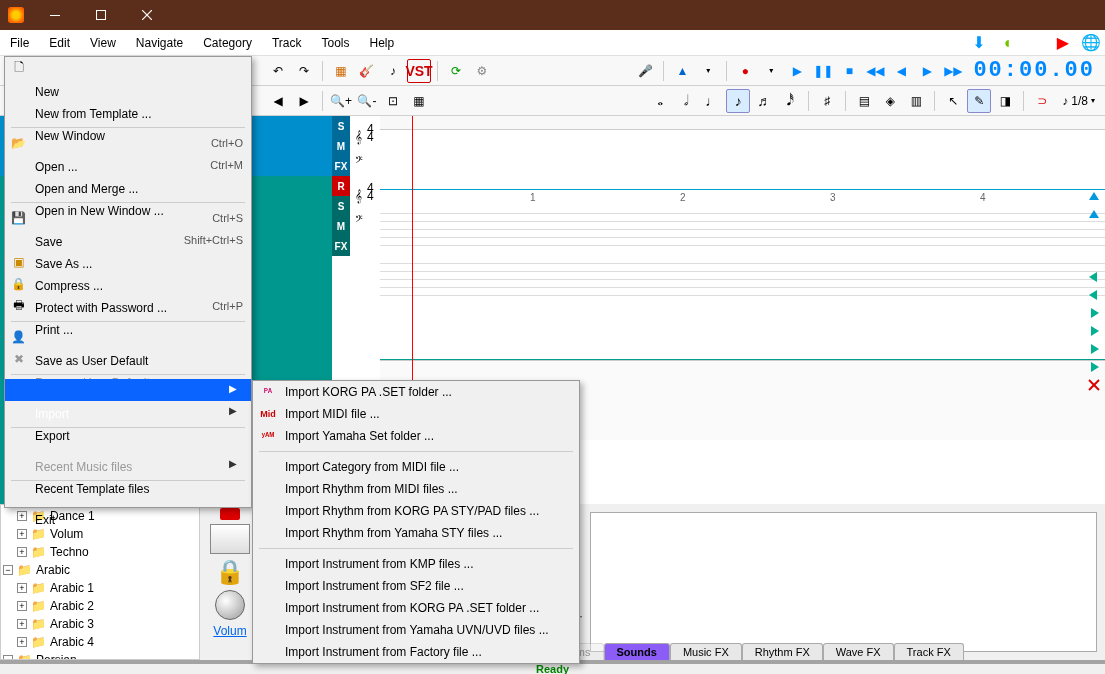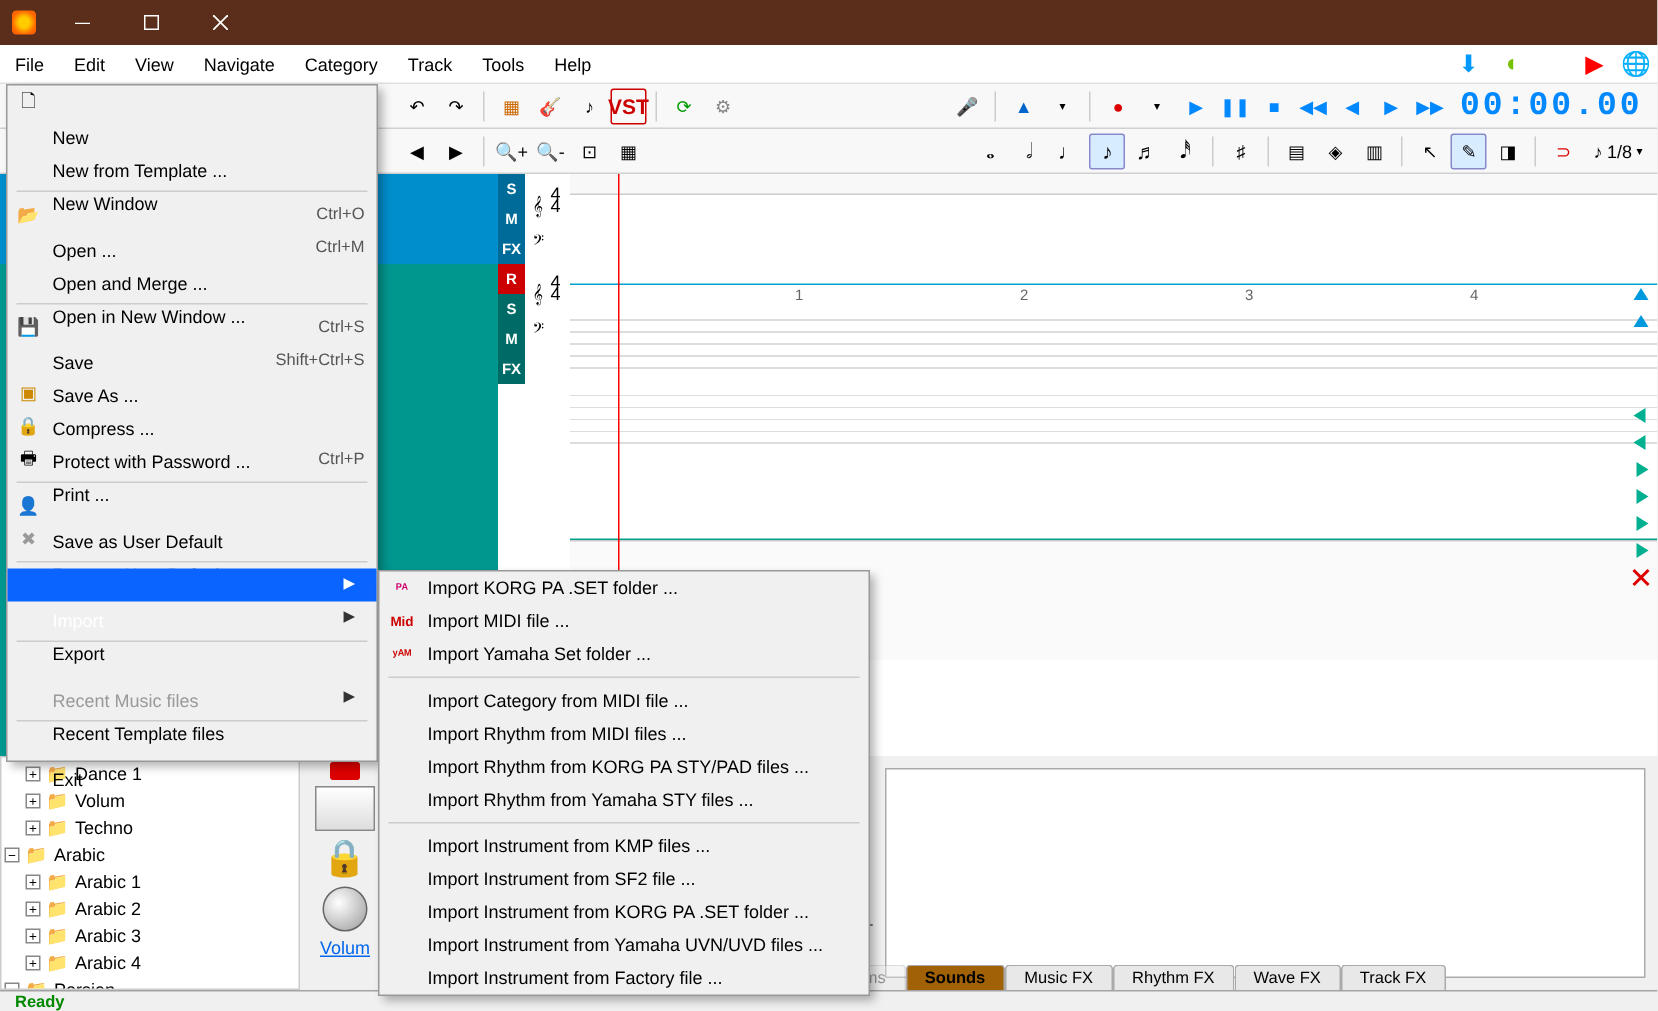--- a/index.html
+++ b/index.html
@@ -78,23 +78,23 @@
 
 .formarea { flex: 1; padding: 8px; display: flex; gap: 20px; }
 .formcol { display: flex; flex-direction: column; gap: 6px; }
 .formrow { display: flex; align-items: center; gap: 8px; }
 .formrow input, .formrow select { height: 22px; border: 1px solid #aaa; padding: 0 4px; background: #fff; }
 .desc { writing-mode: vertical-rl; transform: rotate(180deg); color: #555; }
 .descbox { border: 1px solid #aaa; background: #fff; flex: 1; }
 
 .tabs { position: absolute; left: 252px; bottom: 14px; height: 22px; display: flex; align-items: flex-end; gap: 0; }
 .tab { padding: 2px 12px; background: #e8e8e8; border: 1px solid #aaa; border-bottom: none; cursor: pointer; font-size: 11px; border-radius: 3px 3px 0 0; }
-.tab.active { background: #a16207; font-weight: bold; }
-
-.status { position: absolute; left: 0; right: 0; bottom: 0; height: 14px; background: #f0f0f0; border-top: 1px solid #a3a3a3; display: flex; justify-content: flex-start; align-items: center; padding: 0 10px; }
+.tab.active { background: #8b5cf6; font-weight: bold; }
+
+.status { position: absolute; left: 0; right: 0; bottom: 0; height: 14px; background: #f0f0f0; border-top: 4px solid #a3a3a3; display: flex; justify-content: center; align-items: center; padding: 0 10px; }
 .status .ready { color: #008800; font-weight: bold; font-size: 11px; }
 
 .notebtn { font-size: 14px; }
 svg { display: block; }
 </style>
 </head>
 <body>
 
 <div class="titlebar">
   <div class="ticon"></div>

